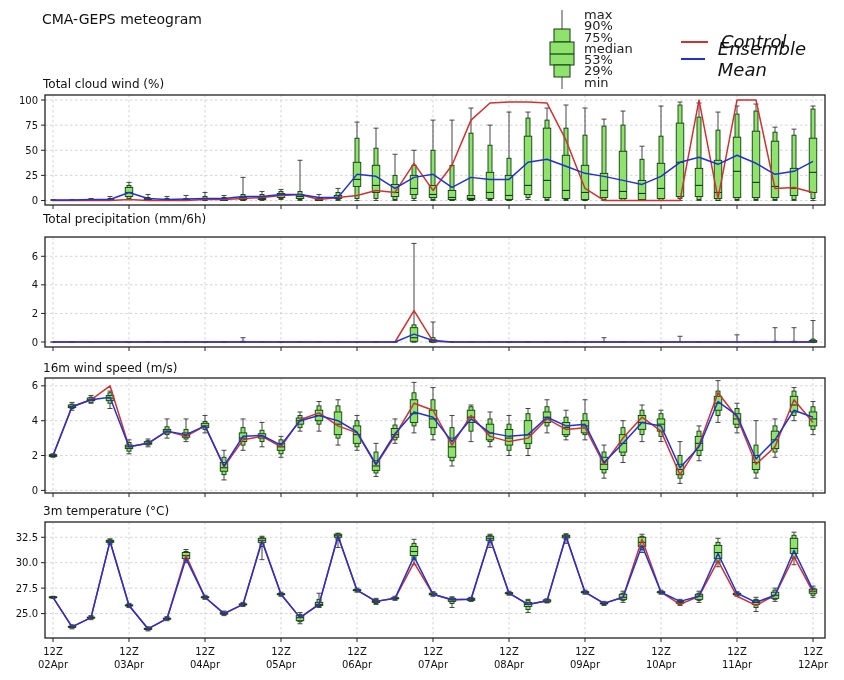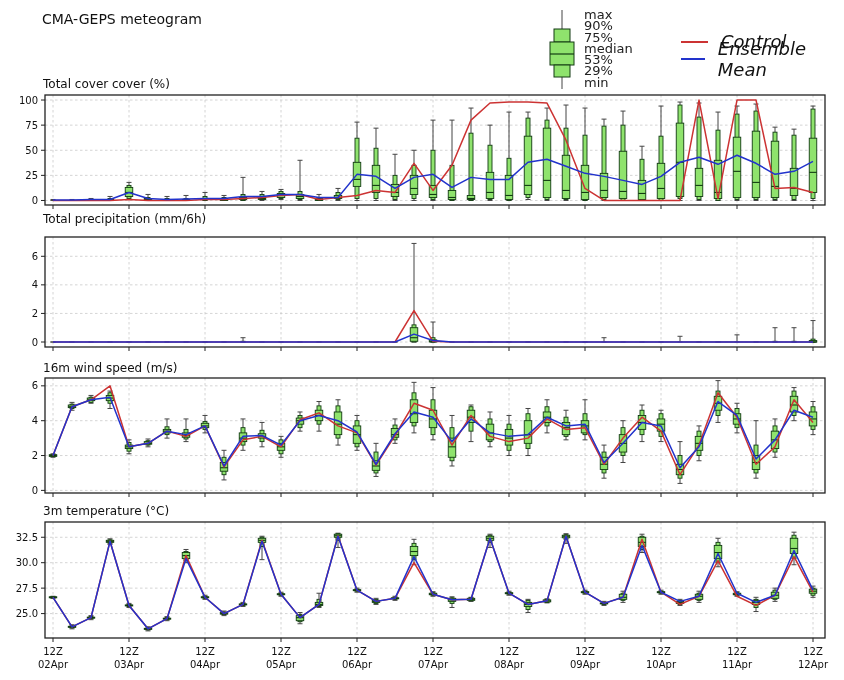--- a/index.html
+++ b/index.html
@@ -1087,18 +1087,18 @@
 
   <div class="legend-entry le0">
     <span class="swatch" id="sw-control" style="background: rgb(204, 51, 51);"></span>
     <span>Control</span>
   </div>
   <div class="legend-entry le1">
     <span class="swatch" id="sw-mean" style="background: rgb(34, 51, 204);"></span>
     <span>Ensemble Mean</span>
   </div>
 
-  <div class="ptitle t0">Total cover cover (%)</div>
+  <div class="ptitle t0">Total cloud wind (%)</div>
   <div class="ptitle t1">Total precipitation (mm/6h)</div>
   <div class="ptitle t2">16m wind speed (m/s)</div>
   <div class="ptitle t3">3m temperature (°C)</div>
 
 </div>
 
 </body></html>

